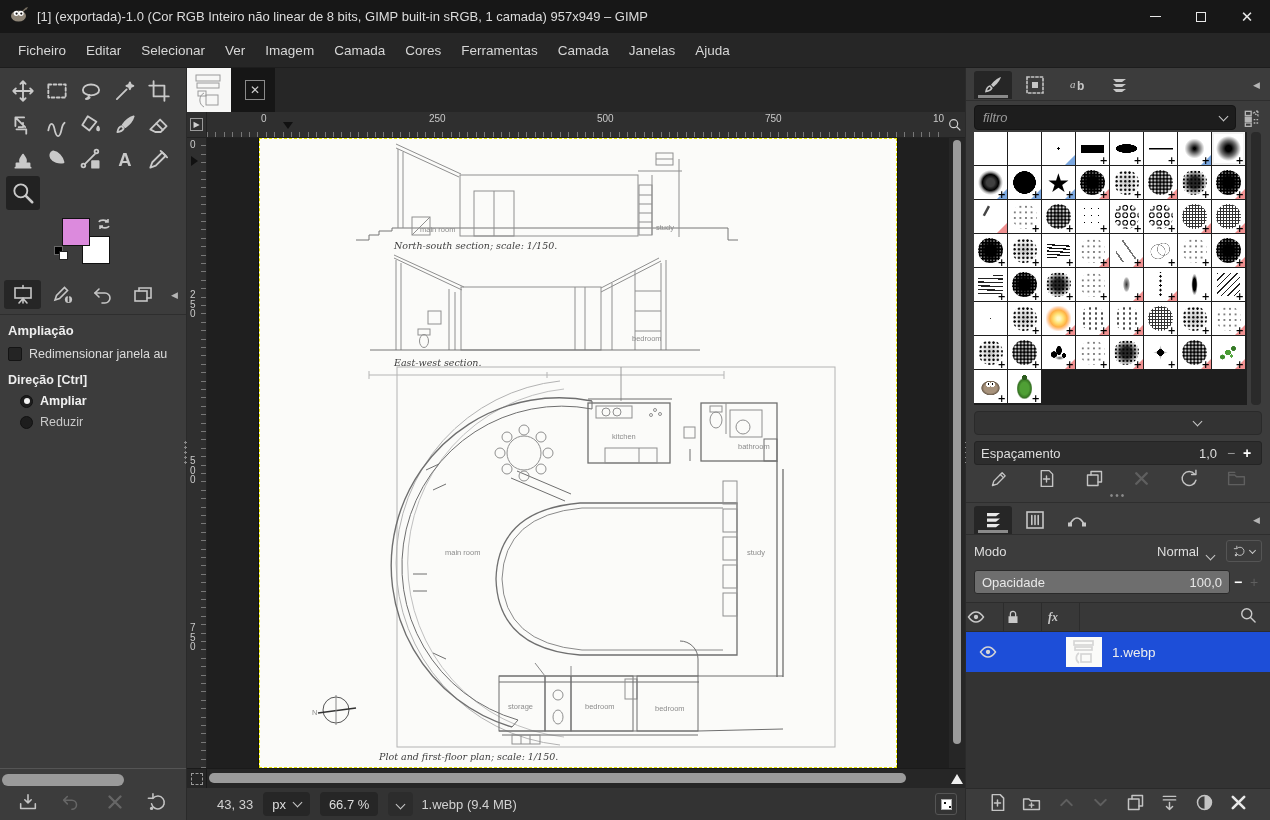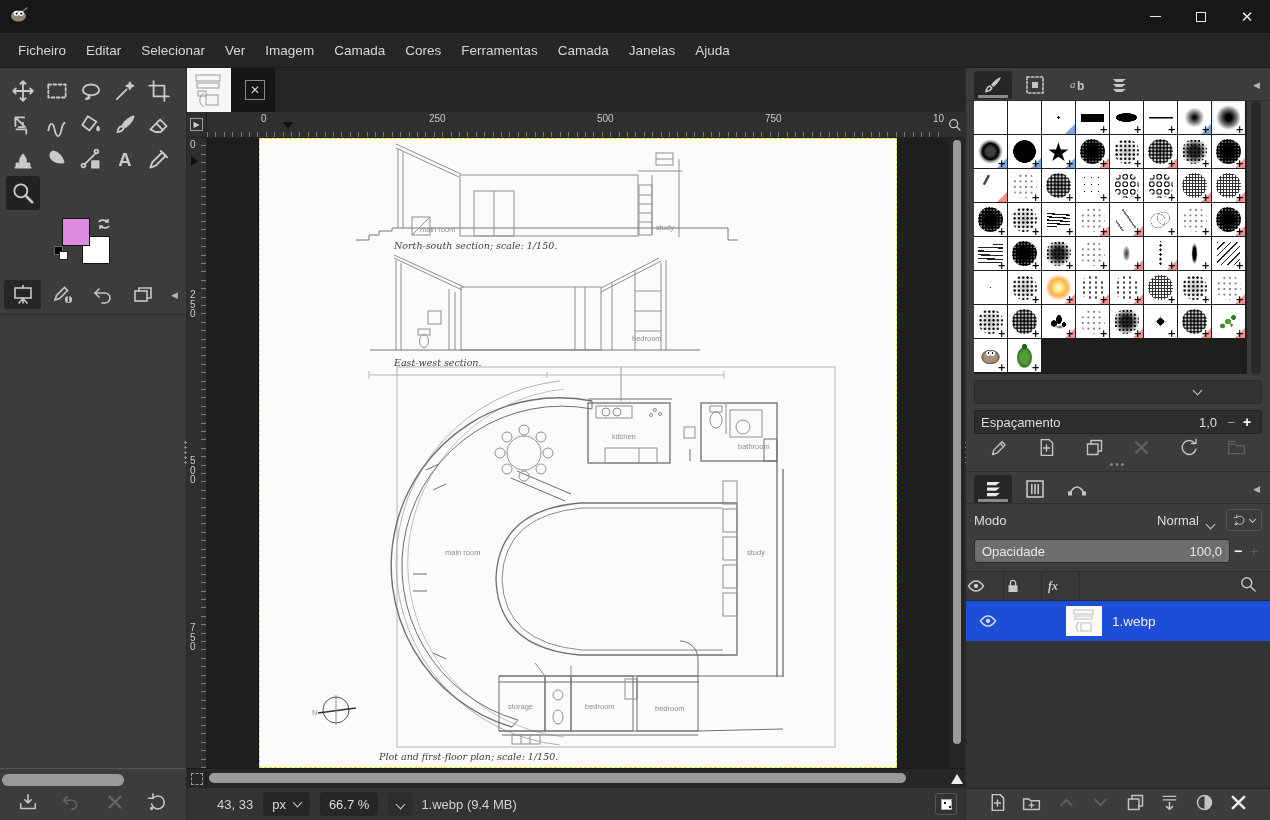--- a/index.html
+++ b/index.html
@@ -201,20 +201,21 @@
       <svg width="19" height="17" viewBox="0 0 19 17">
           <path d="M15 2l3-1-1.5 2.8z" fill="#7a7264"></path>
           <ellipse cx="8.5" cy="10" rx="7.5" ry="5.5" fill="#8f8678"></ellipse>
           <path d="M12 6 16 2.5" stroke="#7a7264" stroke-width="1.6" fill="none"></path>
           <circle cx="6.3" cy="7.3" r="2.6" fill="#fff"></circle>
           <circle cx="11" cy="7.3" r="2.6" fill="#fff"></circle>
           <circle cx="6.6" cy="7.6" r="1.1" fill="#111"></circle>
           <circle cx="11.3" cy="7.6" r="1.1" fill="#111"></circle>
         </svg>
     </span>
+    <span class="title">[1] (exportada)-1.0 (Cor RGB Inteiro não linear de 8 bits, GIMP built-in sRGB, 1 camada) 957x949 – GIMP</span>
     <div class="wincontrols">
       <div class="wbtn">
           <span class="minglyph"></span>
         </div>
       <div class="wbtn">
           <span class="maxglyph"></span>
         </div>
       <div class="wbtn close">
           <span>✕</span>
         </div>
@@ -367,20 +368,36 @@
           </div>
         <div class="dtab">
             <svg width="24" height="24" viewBox="0 0 24 24">
               <rect x="4" y="8" width="12" height="10"></rect>
               <path d="M8 8V5h12v10h-4"></path>
             </svg>
           </div>
         <span class="collapse">◀</span>
       </div>
 
+      <div class="tooloptions">
+        <div class="to-title">Ampliação</div>
+        <div class="to-row">
+          <span class="checkbox"></span>
+          <span class="to-label">Redimensionar janela au</span>
+        </div>
+        <div class="to-sub">Direção [Ctrl]</div>
+        <div class="to-row">
+          <span class="radio sel"></span>
+          <span class="radio-label sel">Ampliar</span>
+        </div>
+        <div class="to-row">
+          <span class="radio"></span>
+          <span class="radio-label">Reduzir</span>
+        </div>
+      </div>
 
       <div class="leftsep"></div>
       <div class="lo-scroll"></div>
       <div class="leftfooter">
         <span><svg width="22" height="22" viewBox="0 0 24 24">
               <path d="M12 4v9M8.5 9.5 12 13l3.5-3.5M4 14v5h16v-5"></path>
             </svg></span>
         <span class="dim"><svg width="22" height="22" viewBox="0 0 24 24">
               <path d="M8 6 4 10l4 4M4 10h9a5 5 0 0 1 0 10"></path>
             </svg></span>
@@ -621,20 +638,32 @@
             </svg>
           </div>
         <div class="rd-tab">
             <svg width="24" height="24" viewBox="0 0 24 24">
               <path d="M6 6h13l-4 3H9zM6 11h13l-4 3H9zM6 16h13l-4 3H9z" fill="#c6c6c6" stroke="none"></path>
             </svg>
           </div>
         <span class="collapse">◀</span>
       </div>
 
+      <div class="filterrow">
+        <div class="filterinput">
+          <span>filtro</span>
+          <span class="chev" style="margin-top:-3px"></span>
+        </div>
+        <svg width="20" height="20" viewBox="0 0 24 24" stroke="#b5b5b5" fill="none" stroke-width="1.6">
+            <rect x="4" y="4" width="7" height="5"></rect>
+            <rect x="4" y="11" width="7" height="5" fill="#b5b5b5"></rect>
+            <rect x="4" y="18" width="7" height="4"></rect>
+            <path d="M14 6l5-3v6zM14 14h6M14 18h6" stroke-dasharray="2 1.4"></path>
+          </svg>
+      </div>
 
 
       <div class="brushwrap">
         <div class="brushgrid">
             <div class="bcell">
               <div class="b s-blank"></div>
             </div>
             <div class="bcell">
               <div class="b s-blank"></div>
             </div>

